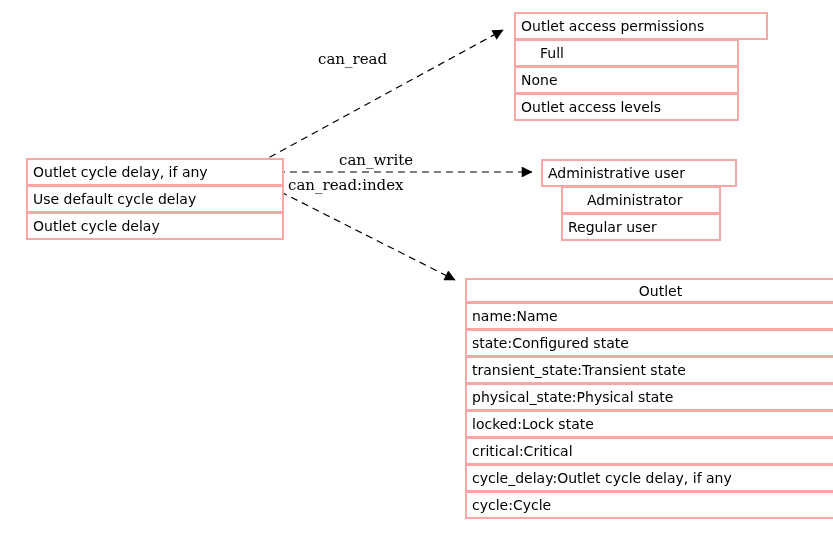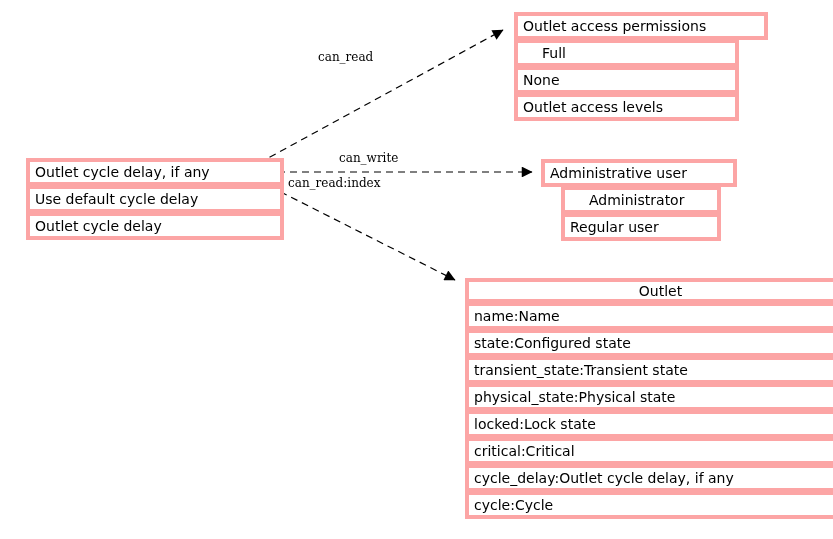--- a/index.html
+++ b/index.html
@@ -8,38 +8,38 @@
     width:833px;height:539px;
     background:#fff;
     font-family:"DejaVu Sans", sans-serif;
     font-size:14px;
     color:#000;
     overflow:hidden;
   }
   .node{position:absolute;}
   .hdr,.row{
     box-sizing:border-box;
-    border:4px solid #fca5a5;
+    border:2px solid #fca5a5;
     background:#fff;
     height:28px;
     display:flex;
     align-items:center;
     padding:0 5px;
     white-space:nowrap;
     overflow:hidden;
   }
   .row{margin-top:-1px;}
   .hdr.center{justify-content:center;}
   .body{position:relative;}
   .body .row:first-child{margin-top:-1px;padding-left:24px;}
   #edges{position:absolute;left:0;top:0;width:833px;height:539px;pointer-events:none;}
   .edge-label{
     position:absolute;
     font-family:"DejaVu Serif", serif;
-    font-size:12px;
+    font-size:15px;
     white-space:nowrap;
     background:transparent;
   }
 </style>
 </head>
 <body>
 
 <div id="canvas">
 
   <svg id="edges" xmlns="http://www.w3.org/2000/svg">

